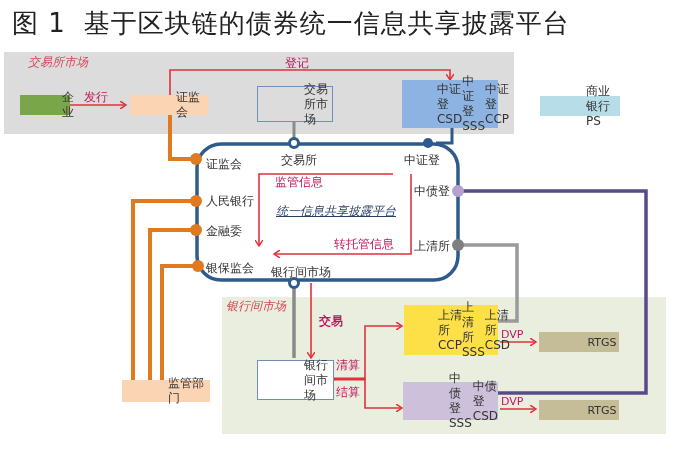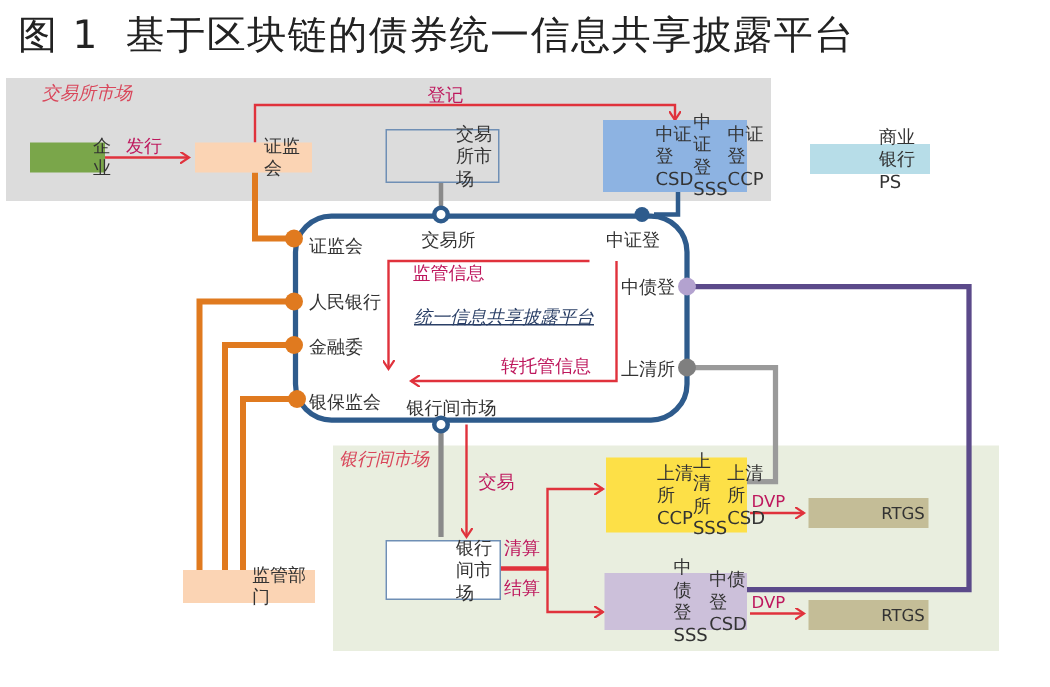--- a/index.html
+++ b/index.html
@@ -110,21 +110,21 @@
 <div class="abs" style="left:414px;top:238px;">上清所</div>
 <div class="abs" style="left:271px;top:264px;">银行间市场</div>
 <div class="abs red" style="left:275px;top:174px;">监管信息</div>
 <div class="abs italic-u" style="left:276px;top:203px;">统一信息共享披露平台</div>
 <div class="abs red" style="left:334px;top:236px;">转托管信息</div>
 
 <div class="box" style="left:122px;top:380px;width:88px;height:22px;background:#fbd4b4;">
     <span>监管部门</span>
   </div>
 
-<div class="abs red" style="left:319px;top:313px;">交易</div>
+<div class="abs red" style="left:319px;top:313px;font-weight:bold;">交易</div>
 <div class="box" style="left:257px;top:360px;width:77px;height:40px;background:#ffffff;border:1.5px solid #6f8fb5;">
     <span>银行间市场</span>
   </div>
 <div class="abs red" style="left:336px;top:357px;">清算</div>
 <div class="abs red" style="left:336px;top:384px;">结算</div>
 
 <div class="box" style="left:404px;top:305px;width:94px;height:50px;background:#fde047;">
   <span>上清所CCP</span>
   <span>上清所SSS</span>
   <span>上清所CSD</span>

